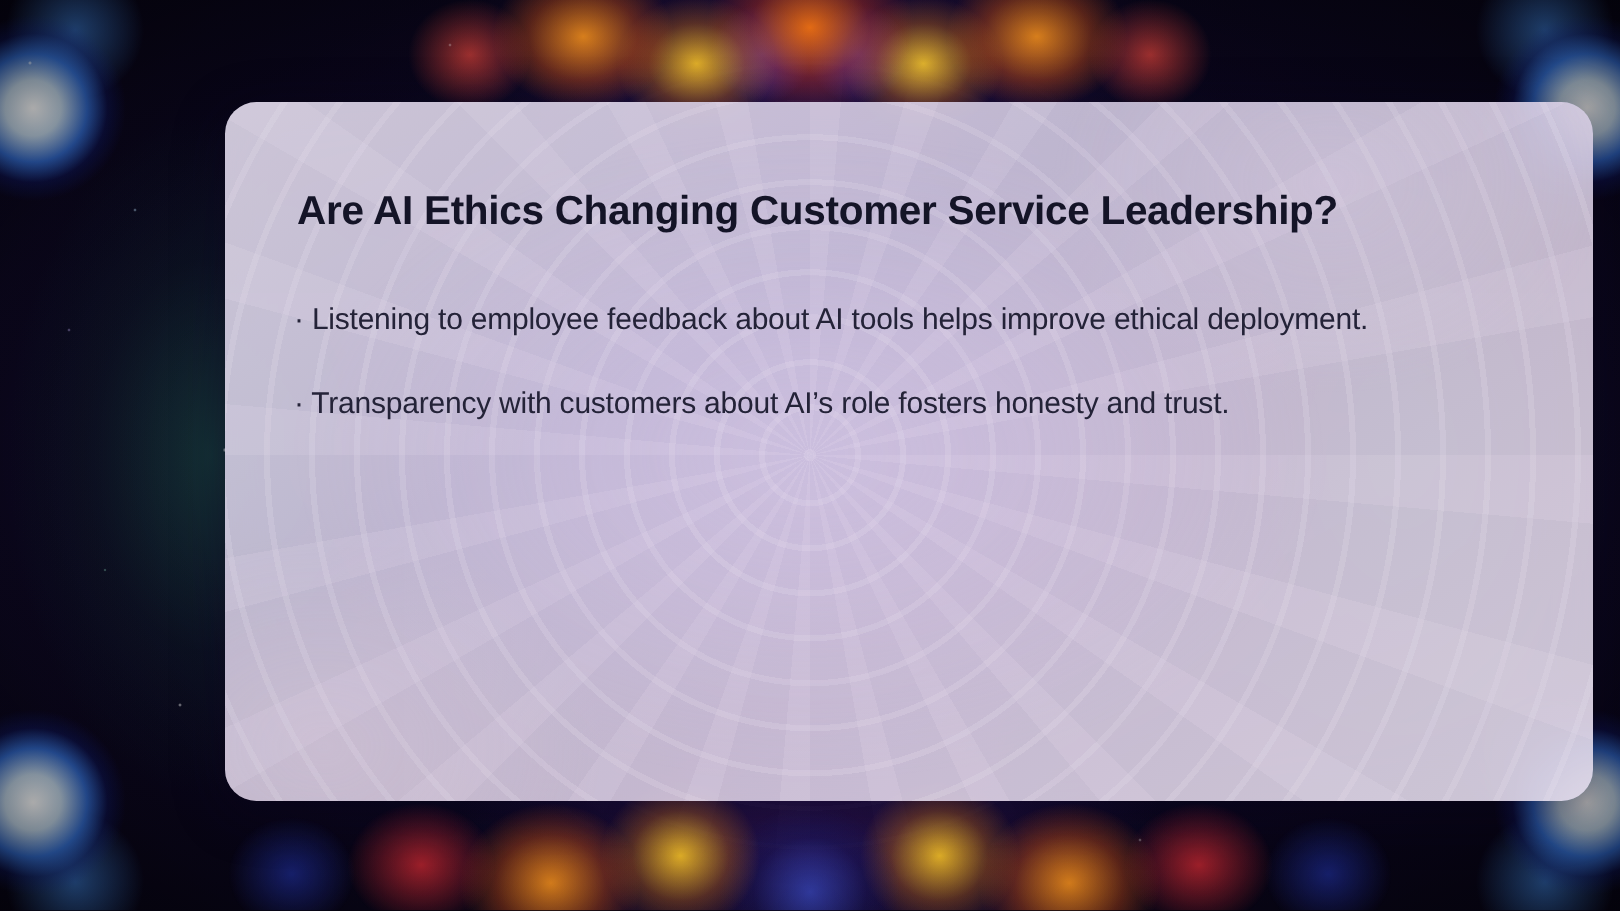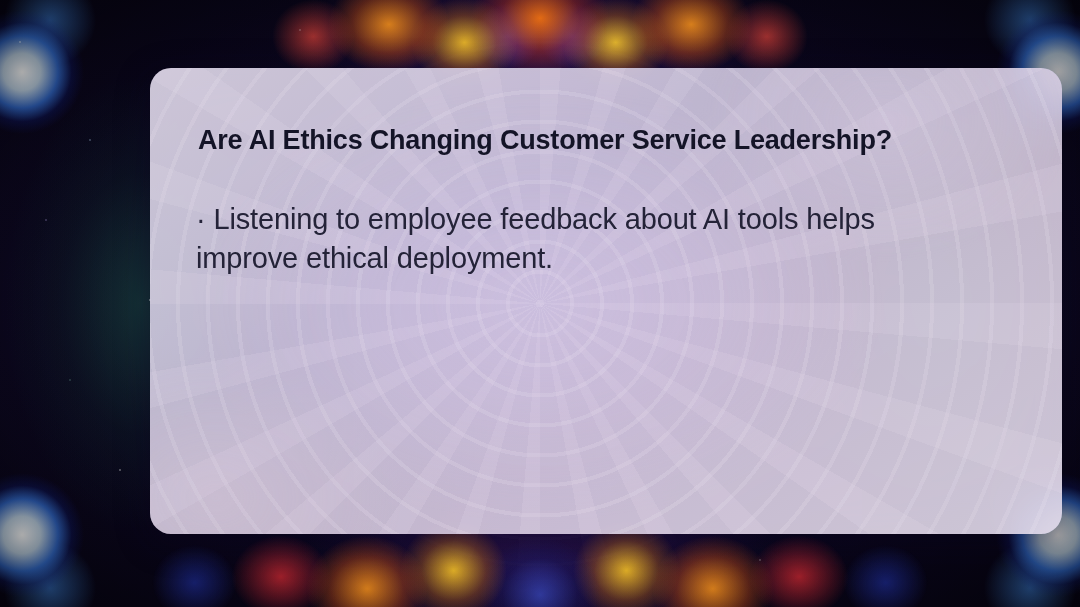--- a/index.html
+++ b/index.html
@@ -181,21 +181,21 @@
     color:#141427;
     letter-spacing:-0.2px;
     padding-left:24px;
     line-height:1.2;
     white-space:nowrap;
   }
 
   #bullet-list { margin-top:44px; padding-left:22px; }
 
   .bullet-item {
-    font-size:29px;
+    font-size:20px;
     font-weight:400;
     color:#242338;
     line-height:1.34;
     letter-spacing:-0.15px;
     margin-bottom:29px;
     max-width:740px;
   }
   .bullet-item:last-child { margin-bottom:0; }
 </style>
 </head>
@@ -211,16 +211,17 @@
   <div class="bg-layer bg-orbs"></div>
   <div class="bg-layer bg-stars"></div>
   <div class="bg-layer bg-vignette"></div>
 
   <div id="card">
 
     <h1 id="slide-title">Are AI Ethics Changing Customer Service Leadership?</h1>
 
     <div id="bullet-list">
       <p class="bullet-item">· Listening to employee feedback about AI tools helps improve ethical deployment.</p>
+      <p class="bullet-item">· Transparency with customers about AI’s role fosters honesty and trust.</p>
     </div>
 
   </div>
 </div>
 
 </body></html>

